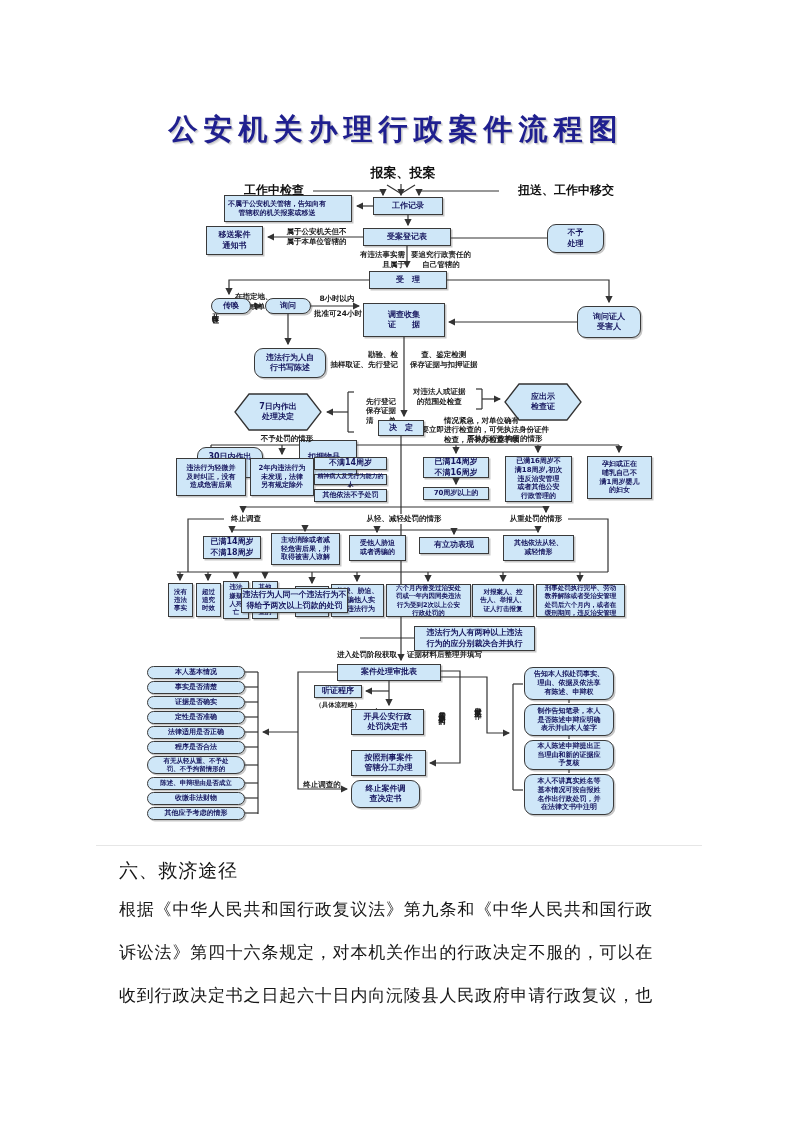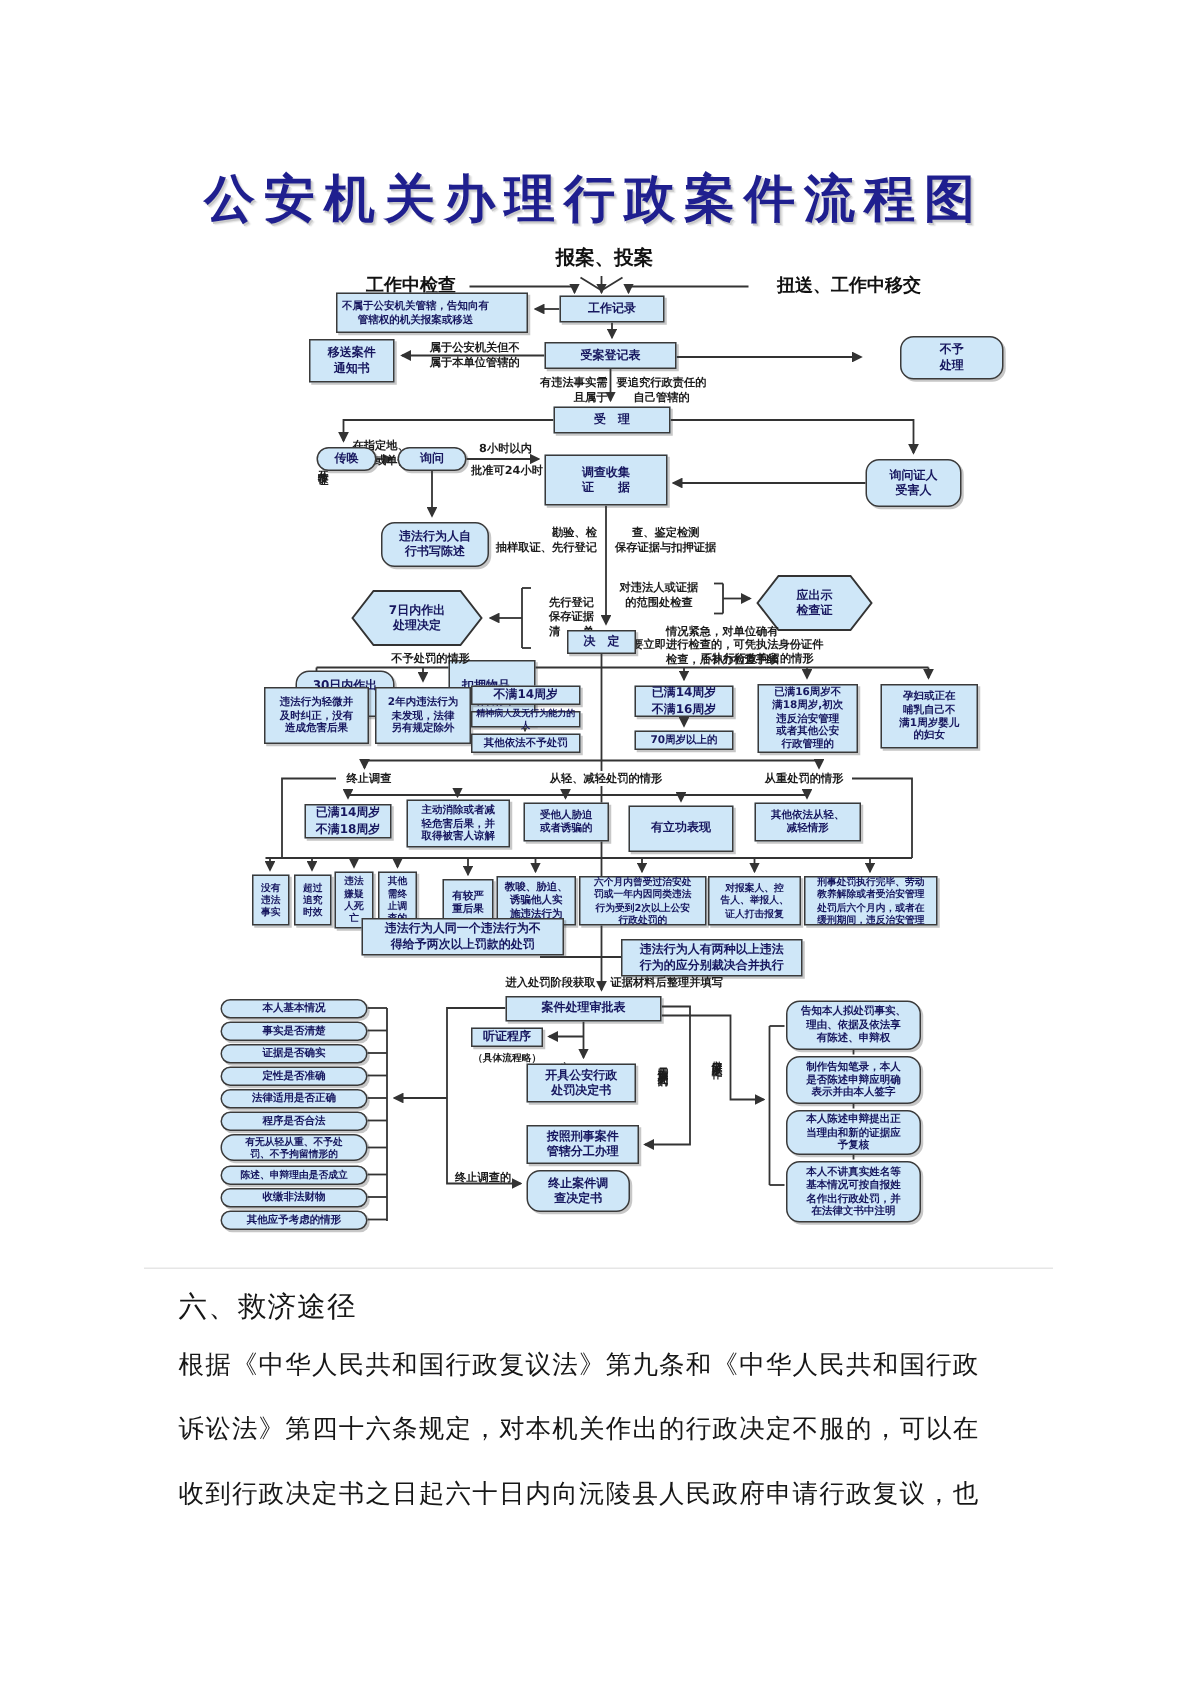--- a/index.html
+++ b/index.html
@@ -1,20 +1,20 @@
 <!DOCTYPE html>
 <html><head>
 <meta charset="utf-8">
 <style>
   html,body{margin:0;padding:0;}
   body{width:793px;height:1122px;background:#ffffff;position:relative;overflow:hidden;
        font-family:"DejaVu Sans","Liberation Sans",sans-serif;}
   #page{position:absolute;inset:0;}
   #title{position:absolute;left:90px;top:110px;width:612px;text-align:center;
-         font-size:34px;font-weight:bold;color:#1f1f8f;letter-spacing:6px;
+         font-size:29px;font-weight:bold;color:#1f1f8f;letter-spacing:6px;
          text-shadow:1px 1px 0 #c9c9c9,2px 2px 1px #e0e0e0;}
   #flow{position:absolute;left:0;top:0;width:793px;height:848px;margin-left:11px;}
   #flow svg{position:absolute;left:0;top:0;}
   .box,.rbox,.hexlbl,.lbl,.vlbl{position:absolute;display:flex;align-items:center;justify-content:center;
         text-align:center;white-space:pre-line;line-height:1.28;box-sizing:border-box;}
   .box{background:#cfe7f8;border:1.2px solid #3a3a3a;color:#17175f;font-weight:bold;font-size:8px;
        box-shadow:1.5px 1.5px 0 rgba(70,70,70,.30);}
   .rbox{background:#cfe7f8;border:1.2px solid #3a3a3a;border-radius:9px;color:#17175f;font-weight:bold;
         font-size:8px;box-shadow:1.5px 1.5px 0 rgba(70,70,70,.30);}
   .hexlbl{color:#17175f;font-weight:bold;font-size:8px;}
@@ -139,21 +139,21 @@
     <div class="lbl fs12" style="left:488px;top:184px;width:134px;height:13px">扭送、工作中移交</div>
 
     <div class="box" style="left:362px;top:197px;width:70px;height:18px">工作记录</div>
     <div class="box left fs7" style="left:213px;top:195px;width:128px;height:27px;padding-left:3px">不属于公安机关管辖，告知向有
 管辖权的机关报案或移送</div>
     <div class="box" style="left:352px;top:228px;width:88px;height:18px">受案登记表</div>
     <div class="box" style="left:195px;top:226px;width:57px;height:29px">移送案件
 通知书</div>
     <div class="lbl" style="left:263px;top:224px;width:85px;height:26px">属于公安机关但不
 属于本单位管辖的</div>
-    <div class="rbox" style="left:589px;top:224px;width:69px;height:29px">不予
+    <div class="rbox" style="left:536px;top:224px;width:57px;height:29px">不予
 处理</div>
     <div class="lbl right" style="left:332px;top:249px;width:62px;height:22px">有违法事实需
 且属于</div>
     <div class="lbl left" style="left:400px;top:249px;width:72px;height:22px">要追究行政责任的
 自己管辖的</div>
     <div class="box" style="left:358px;top:271px;width:78px;height:18px">受　理</div>
 
     <div class="vlbl" style="left:197px;top:286px;width:13px;height:48px">开传唤证</div>
     <div class="lbl left" style="left:224px;top:291px;width:64px;height:22px">在指定地、
 住所或单位</div>
@@ -218,21 +218,21 @@
     <div class="lbl bg" style="left:347px;top:514px;width:92px;height:10px">从轻、减轻处罚的情形</div>
     <div class="lbl" style="left:493px;top:514px;width:64px;height:10px">从重处罚的情形</div>
 
     <div class="box" style="left:192px;top:536px;width:58px;height:23px">已满14周岁
 不满18周岁</div>
     <div class="box fs7" style="left:260px;top:533px;width:69px;height:32px">主动消除或者减
 轻危害后果，并
 取得被害人谅解</div>
     <div class="box fs7" style="left:338px;top:535px;width:57px;height:26px">受他人胁迫
 或者诱骗的</div>
-    <div class="box" style="left:408px;top:537px;width:70px;height:31px">有立功表现</div>
+    <div class="box" style="left:408px;top:537px;width:70px;height:17px">有立功表现</div>
     <div class="box fs7" style="left:492px;top:535px;width:71px;height:26px">其他依法从轻、
 减轻情形</div>
 
     <div class="box fs65" style="left:157px;top:583px;width:25px;height:34px">没有
 违法
 事实</div>
     <div class="box fs65" style="left:185px;top:583px;width:25px;height:34px">超过
 追究
 时效</div>
     <div class="box fs65" style="left:212px;top:581px;width:26px;height:38px">违法
@@ -253,21 +253,21 @@
 行为受到2次以上公安
 行政处罚的</div>
     <div class="box fs65" style="left:461px;top:584px;width:62px;height:33px">对报案人、控
 告人、举报人、
 证人打击报复</div>
     <div class="box fs65" style="left:525px;top:584px;width:89px;height:33px">刑事处罚执行完毕、劳动
 教养解除或者受治安管理
 处罚后六个月内，或者在
 缓刑期间，违反治安管理</div>
 
-    <div class="box" style="left:230px;top:612px;width:135px;height:25px">违法行为人同一个违法行为不
+    <div class="box" style="left:230px;top:588px;width:107px;height:25px">违法行为人同一个违法行为不
 得给予两次以上罚款的处罚</div>
     <div class="box" style="left:403px;top:626px;width:121px;height:25px">违法行为人有两种以上违法
 行为的应分别裁决合并执行</div>
     <div class="lbl right" style="left:306px;top:649px;width:80px;height:11px">进入处罚阶段获取</div>
     <div class="lbl left" style="left:396px;top:649px;width:94px;height:11px">证据材料后整理并填写</div>
     <div class="box" style="left:326px;top:664px;width:104px;height:17px">案件处理审批表</div>
 
     <div class="rbox fs7" style="left:136px;top:666px;width:98px;height:13px">本人基本情况</div>
     <div class="rbox fs7" style="left:136px;top:681px;width:98px;height:13px">事实是否清楚</div>
     <div class="rbox fs7" style="left:136px;top:696px;width:98px;height:13px">证据是否确实</div>

